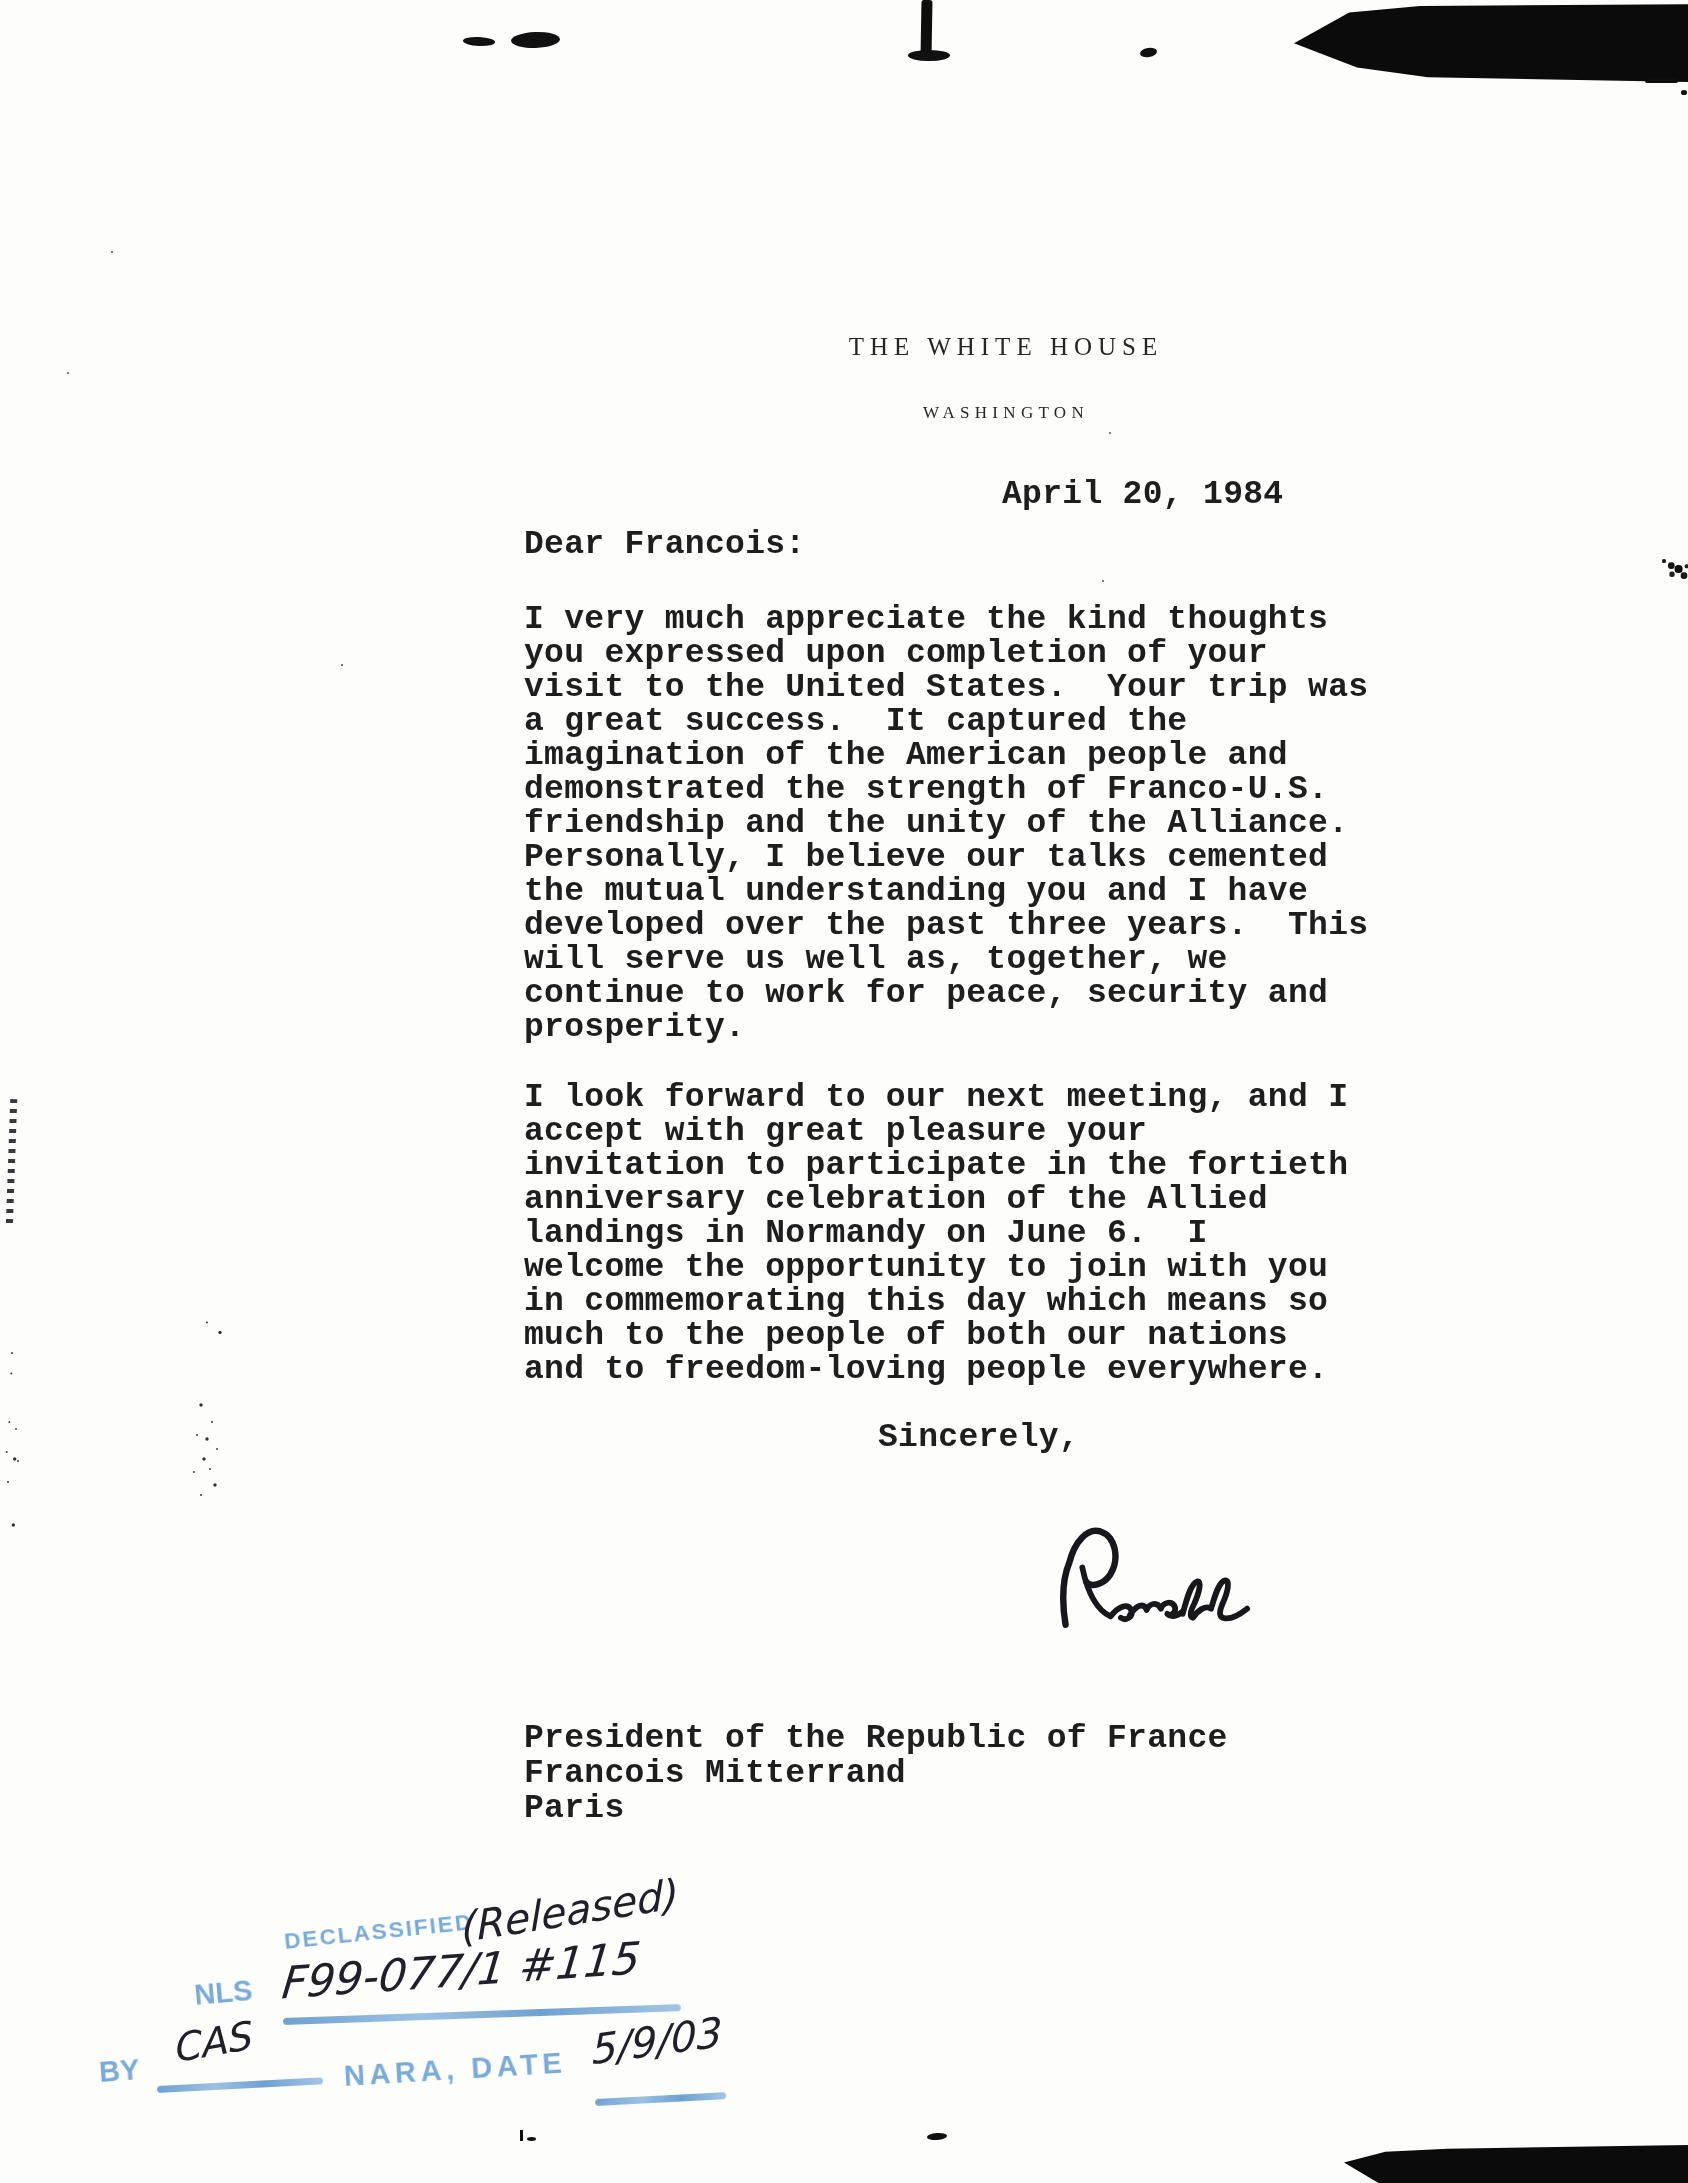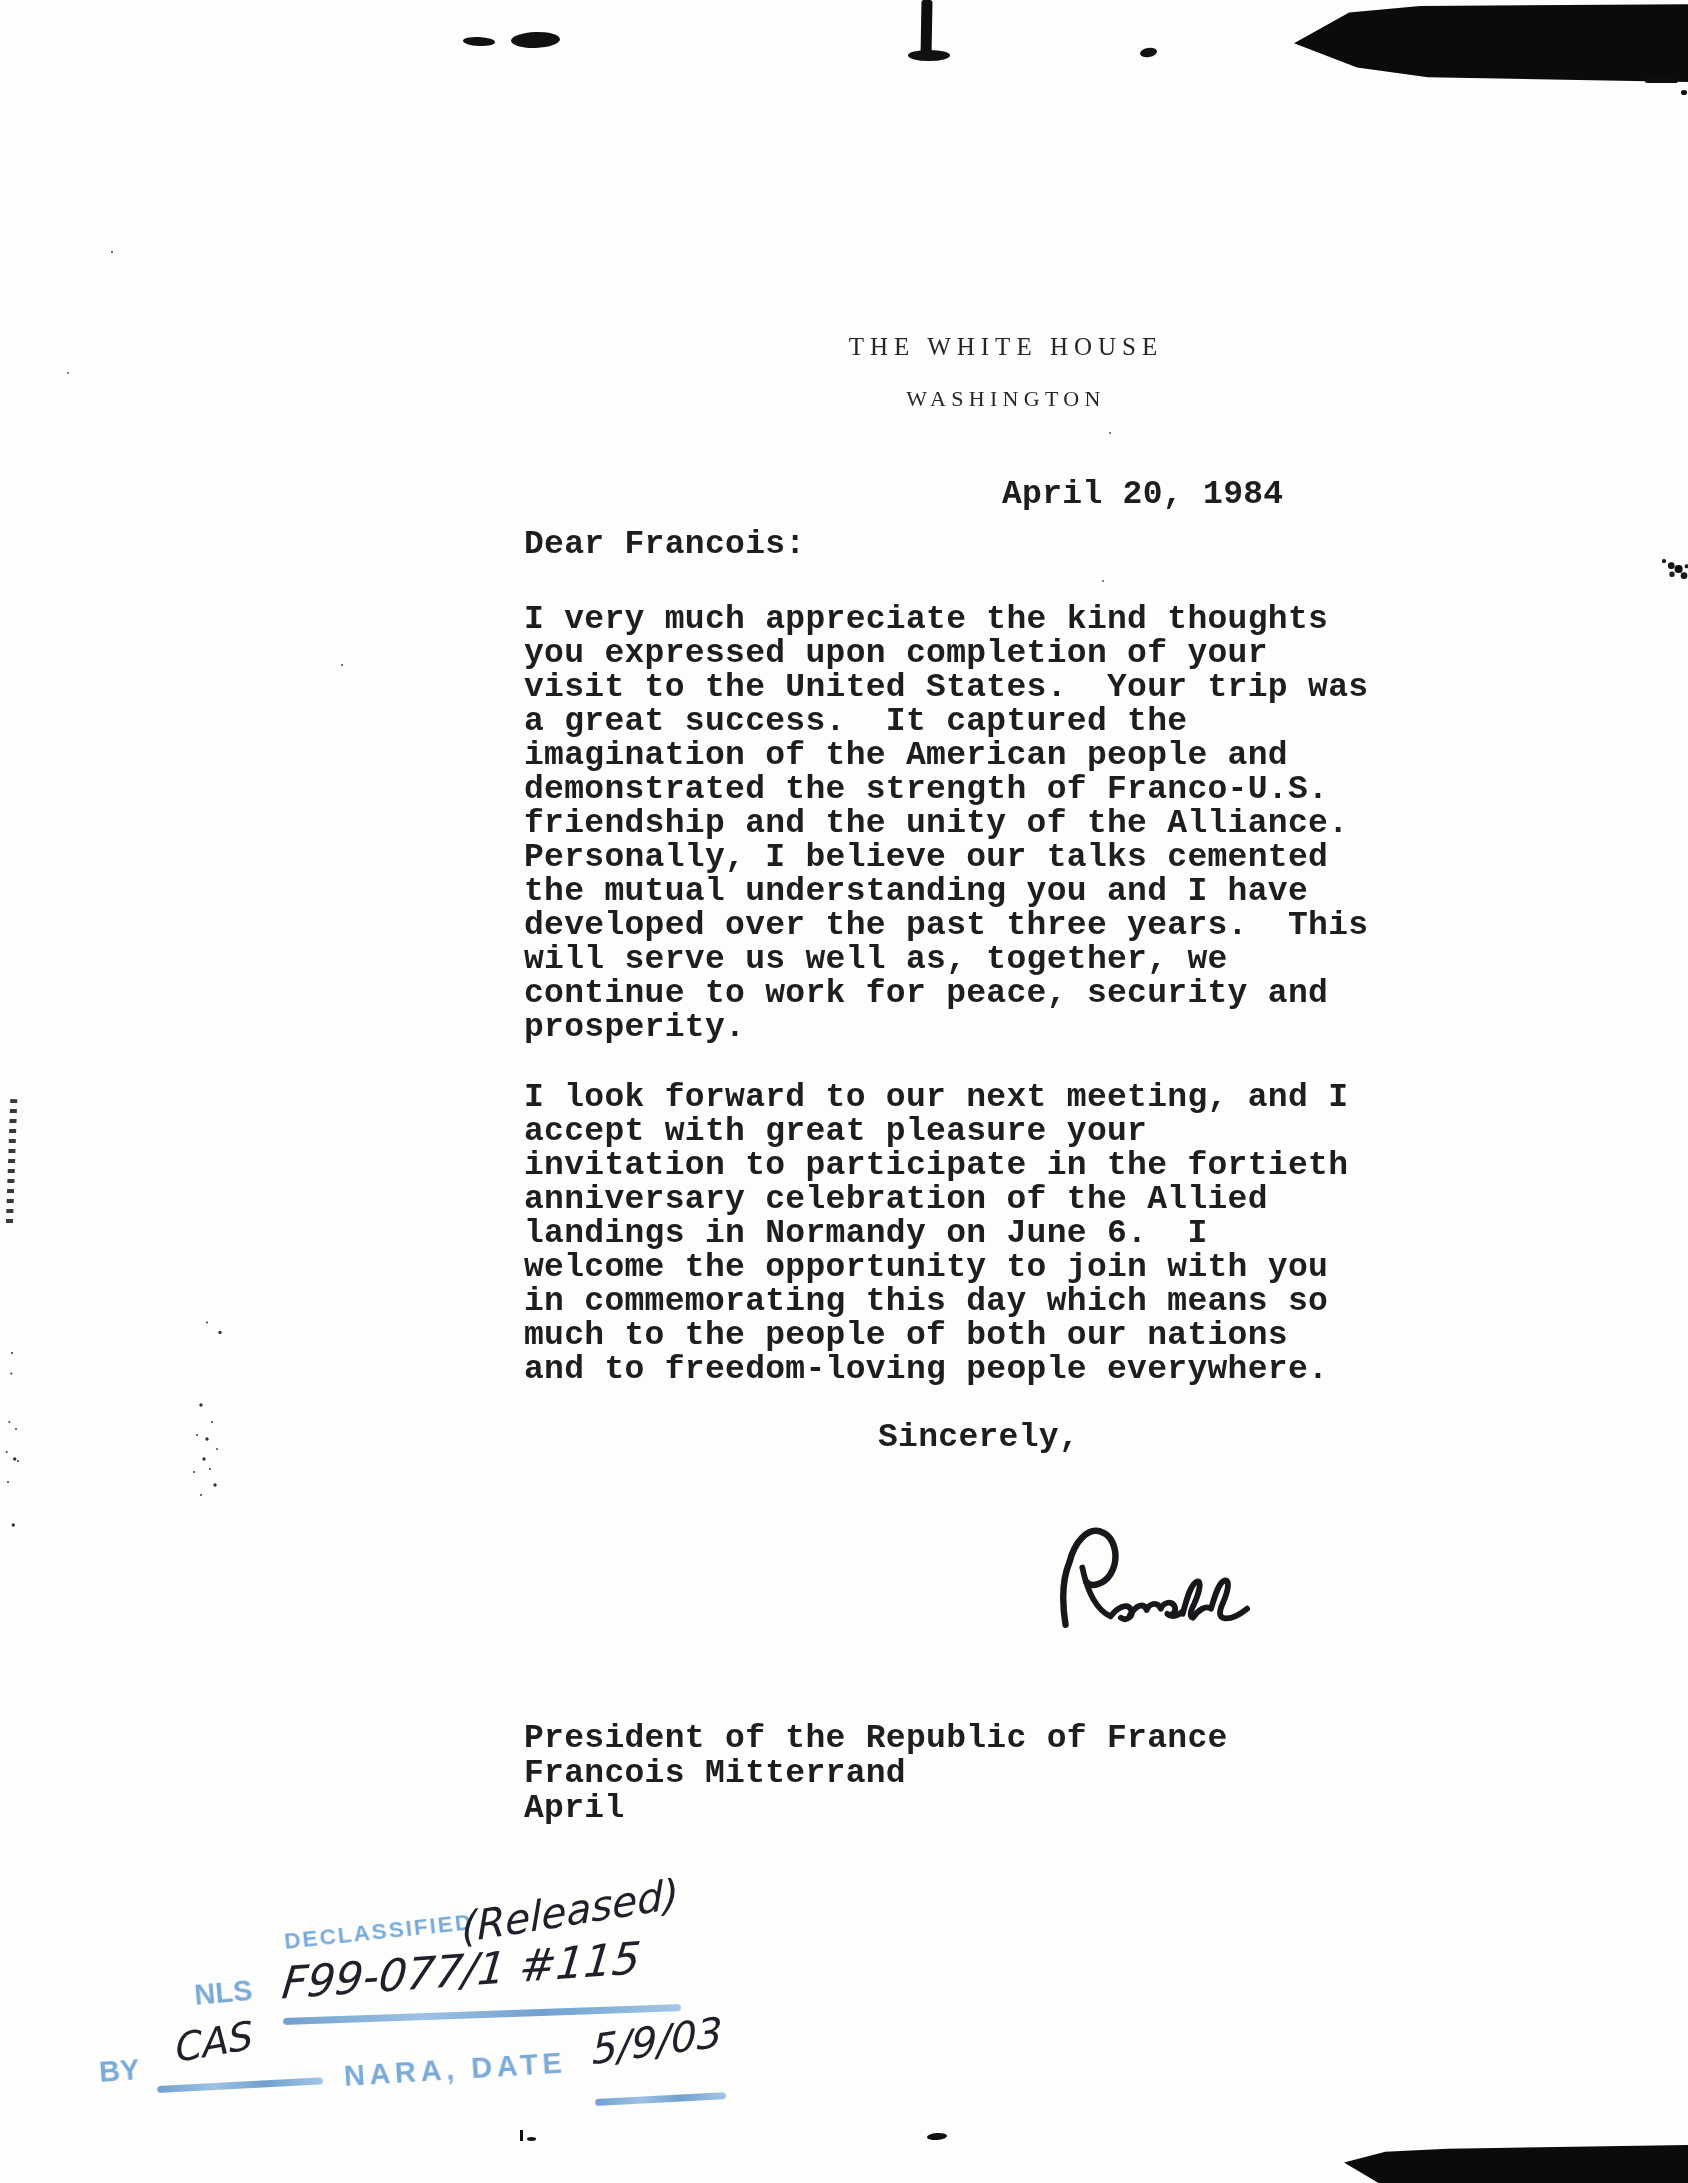--- a/index.html
+++ b/index.html
@@ -27,21 +27,21 @@
   
   .letterhead-line{
     position:absolute;
     left:807px;width:398px;
     text-align:center;
     font-family:"Liberation Serif", serif;
     color:#262626;
     white-space:nowrap;
   }
   .lh1{top:333px;font-size:25px;letter-spacing:6px;}
-  .lh2{top:386px;font-size:22px;letter-spacing:5.3px;}
+  .lh2{top:403px;font-size:17px;letter-spacing:5.3px;}
   
   .signature{position:absolute;left:1049px;top:1525px;width:252px;height:103px;}
   .signature svg{width:100%;height:100%;}
   
   .stampblue{
     position:absolute;
     font-family:"Liberation Sans", sans-serif;
     font-weight:700;
     color:#5e99d0;
     opacity:.82;
@@ -118,21 +118,21 @@
 
   <div class="signature" aria-label="Ronald">
     <svg viewBox="0 0 380 160" fill="none" xmlns="http://www.w3.org/2000/svg">
       <path d="M 20 155 C 14 118, 16 82, 26 58 C 34 26, 54 4, 74 10 C 98 18, 104 52, 90 76 C 80 92, 60 98, 52 88" stroke="#17171c" stroke-width="10" stroke-linecap="round" stroke-linejoin="round"></path>
       <path d="M 46 66 C 54 104, 68 132, 90 142 C 100 128, 116 120, 122 132 C 126 142, 114 150, 106 144" stroke="#17171c" stroke-width="9" stroke-linecap="round" stroke-linejoin="round"></path>
       <path d="M 120 140 C 130 124, 142 120, 146 132 C 150 122, 162 118, 168 130 C 172 120, 186 116, 190 128 C 192 136, 184 142, 178 138 C 184 144, 194 142, 202 134" stroke="#17171c" stroke-width="9" stroke-linecap="round" stroke-linejoin="round"></path>
       <path d="M 202 138 C 208 116, 214 92, 224 88 C 232 86, 228 104, 220 122 C 214 134, 212 142, 218 144 C 226 132, 238 124, 246 130 C 252 110, 258 88, 268 86 C 276 86, 272 104, 264 122 C 258 136, 258 144, 268 145 C 280 146, 292 138, 302 130" stroke="#17171c" stroke-width="9" stroke-linecap="round" stroke-linejoin="round"></path>
     </svg>
   </div>
 
-  <div class="typed address" style="left:524px;top:1721px;"><div class="line">President of the Republic of France</div><div class="line">Francois Mitterrand</div><div class="line">April</div></div>
+  <div class="typed address" style="left:524px;top:1721px;"><div class="line">President of the Republic of France</div><div class="line">Francois Mitterrand</div><div class="line">Paris</div></div>
 
   <div>
     <div class="stampblue" style="left:283px;top:1929px;font-size:22.6px;letter-spacing:2px;transform:rotate(-6deg);">DECLASSIFIED</div>
     <div class="hand" style="left:461px;top:1904px;font-size:41px;transform:rotate(-9deg) skewX(-8deg);">(Released)</div>
 
     <div class="stampblue" style="left:193px;top:1979px;font-size:29px;transform:rotate(-5deg);">NLS</div>
     <div class="hand" style="left:285px;top:1957px;font-size:44px;transform:rotate(-4deg) skewX(-10deg);">F99-077/1 #115</div>
     <div class="bluebar" style="left:283px;top:2018px;width:398px;transform:rotate(-2deg);"></div>
 
     <div class="stampblue" style="left:98px;top:2056px;font-size:29px;transform:rotate(-4deg);">BY</div>

